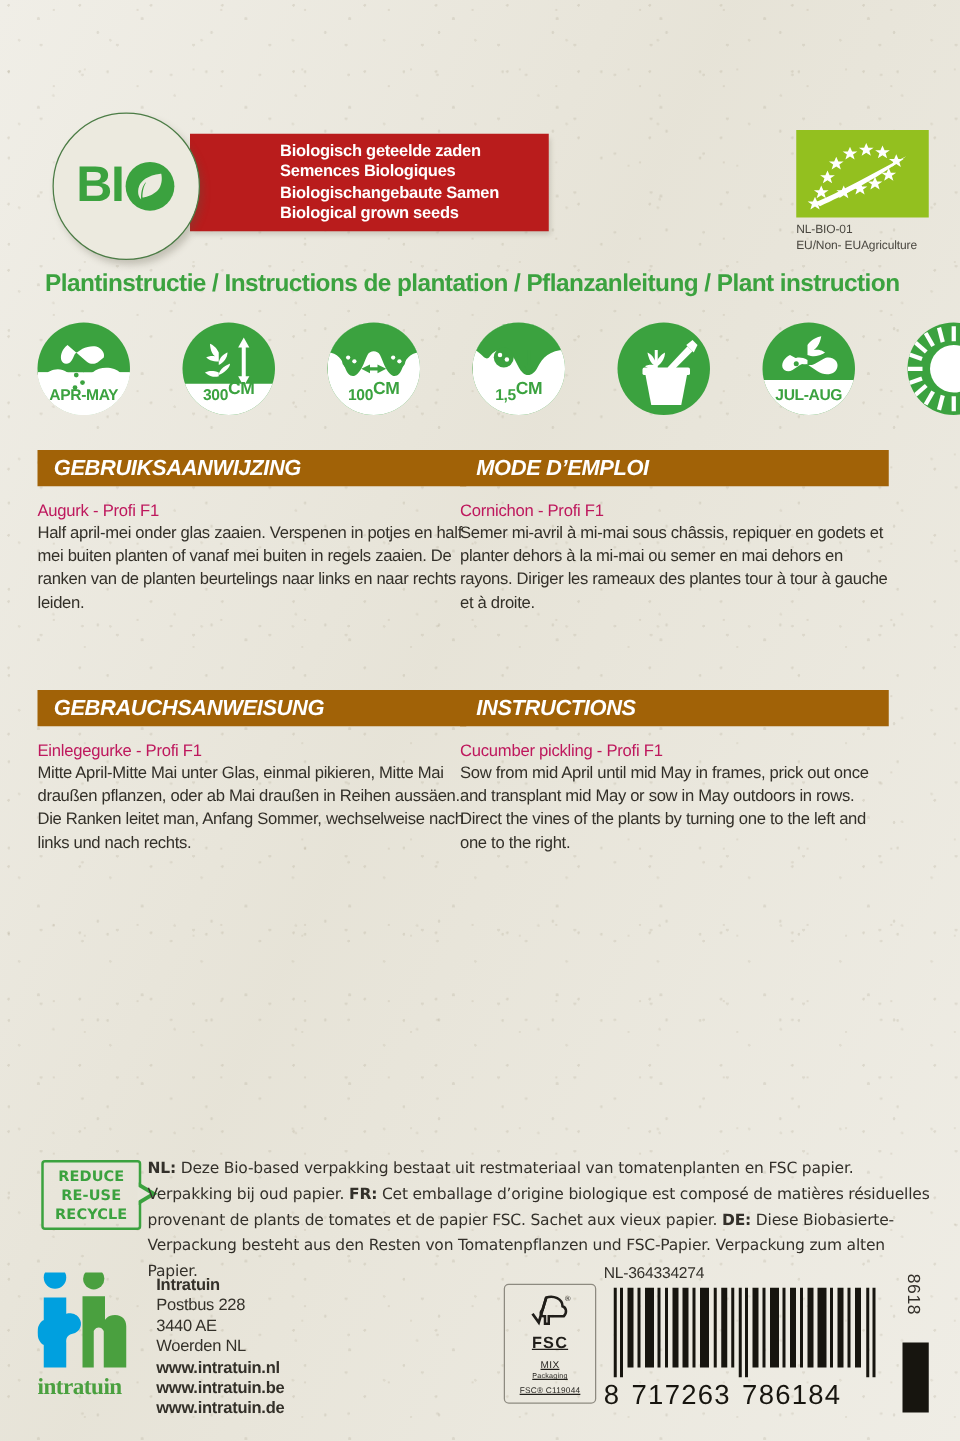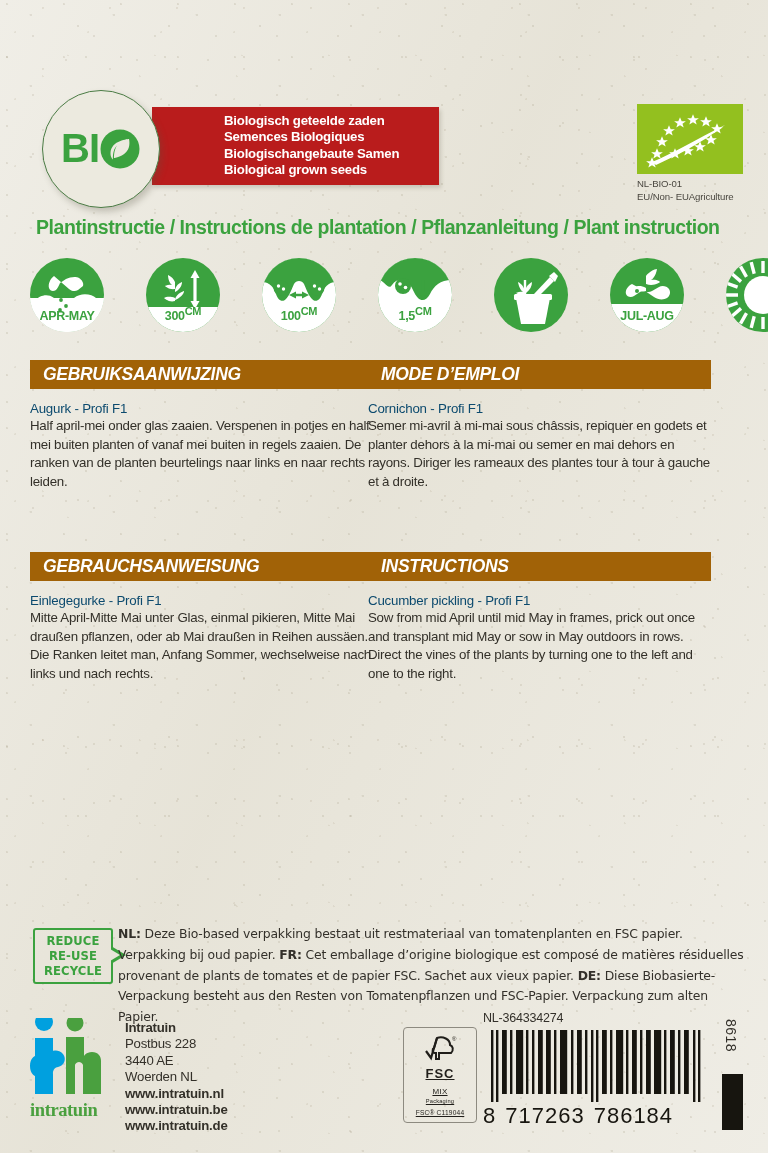--- a/index.html
+++ b/index.html
@@ -104,39 +104,39 @@
     position: absolute; top: 0;
     width: 74px; height: 74px; border-radius: 50%;
     background: #3ba23f; overflow: hidden;
   }
   .icon-badge svg { position: absolute; left: 0; top: 0; }
   .icon-label {
     position: absolute; left: 0; right: 0; bottom: 9px;
     text-align: center; font-size: 12.5px; font-weight: bold;
     color: #3ba23f; letter-spacing: -0.3px;
   }
-  .icon-label.small-unit sup { font-size: 11px; margin-top: 36px; }
+  .icon-label.small-unit sup { font-size: 14px; margin-top: 36px; }
 
   
   .instr-block { position: absolute; width: 343px; }
   .instr-block.col-left  { left: 30px; }
   .instr-block.col-right { left: 368px; }
   .instr-block.row-top    { top: 360px; }
   .instr-block.row-bottom { top: 552px; }
 
   .instr-head {
     background: #a16207; height: 29px;
     display: flex; align-items: center;
     padding-left: 13px;
     color: #ffffff; font-size: 17.5px; font-weight: bold;
     letter-spacing: -0.3px;
     font-style: italic;
   }
   .instr-variety {
-    margin-top: 12px; font-size: 13.3px; color: #0c4a6e;
+    margin-top: 12px; font-size: 13.3px; color: #be185d;
     letter-spacing: -0.2px;
   }
   .instr-body {
     margin-top: 1px; font-size: 13.3px; color: #333029;
     line-height: 18.6px; letter-spacing: -0.25px;
   }
 
   
   .packaging-note {
     position: absolute; left: 118px; top: 924px; width: 632px;

